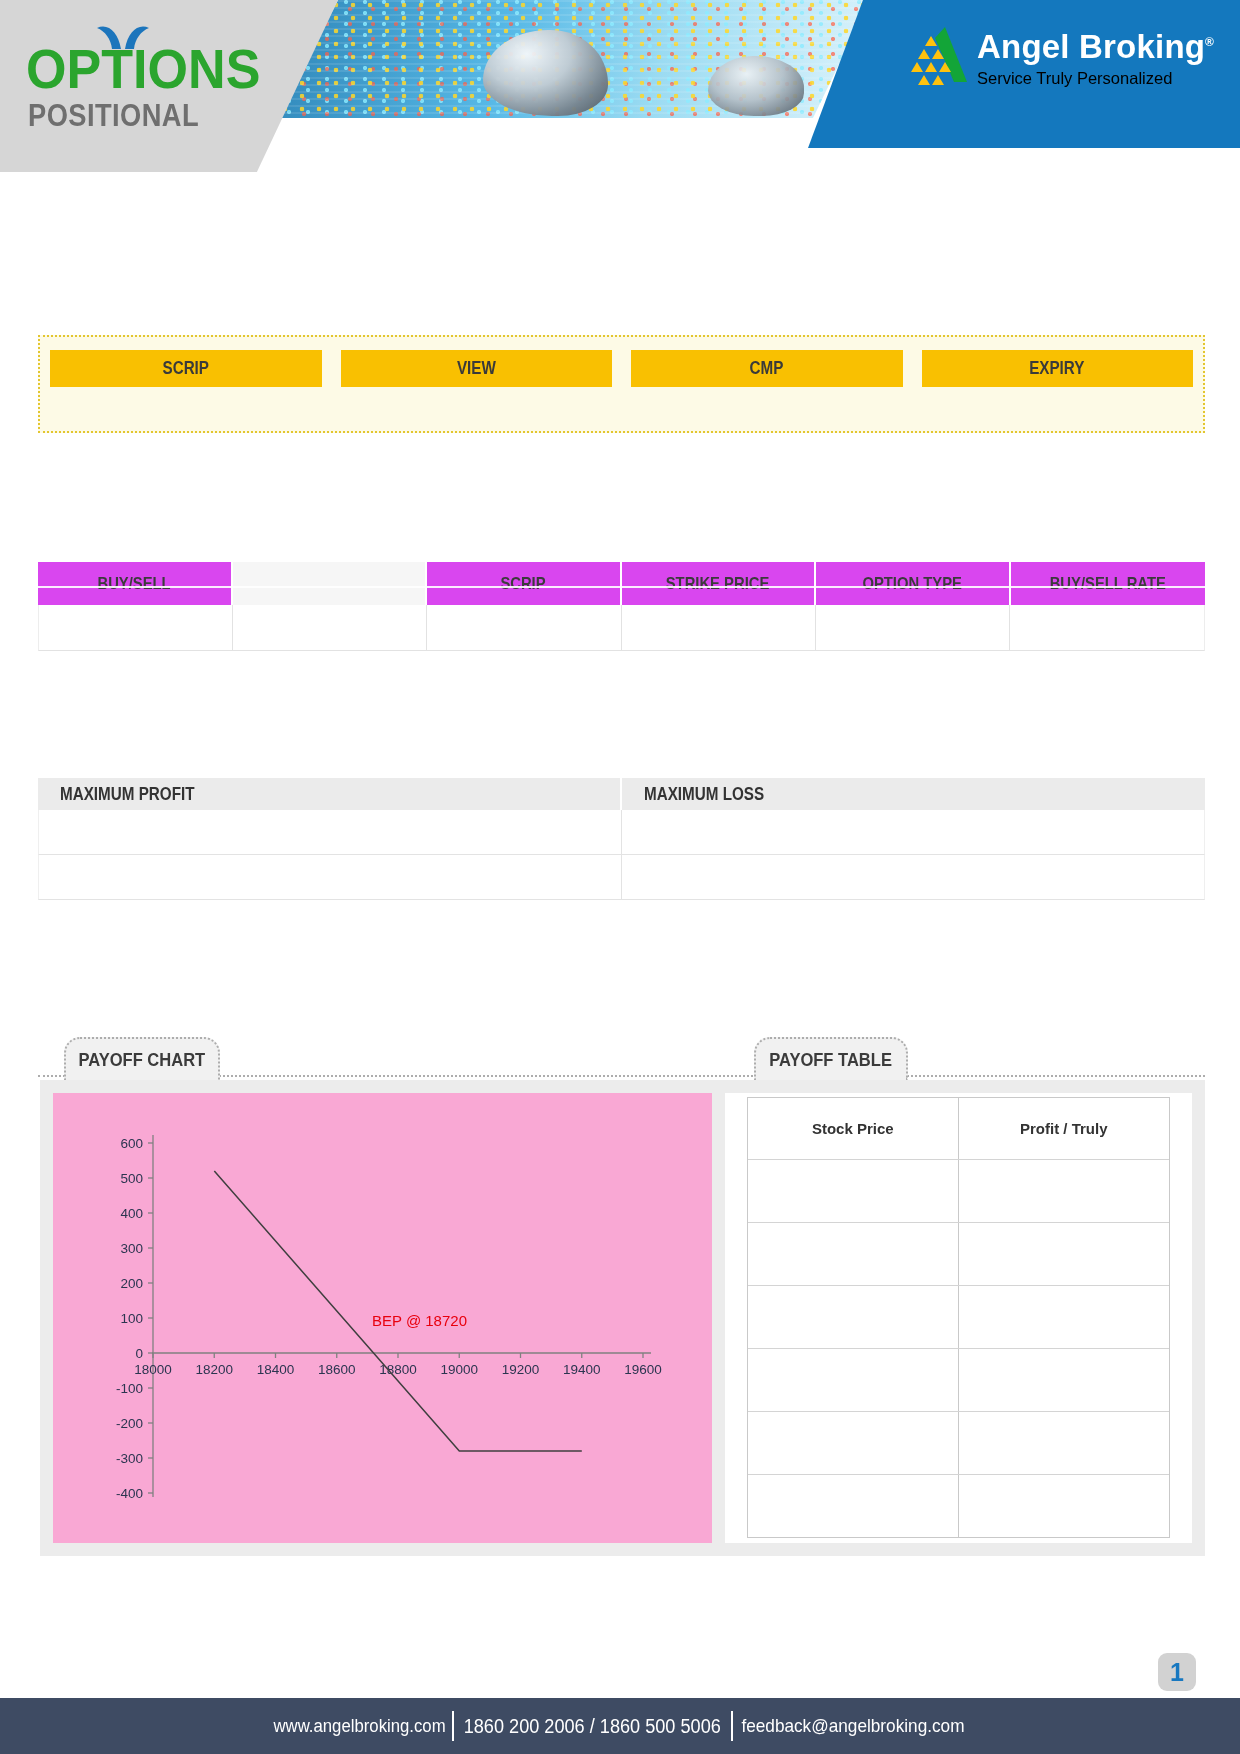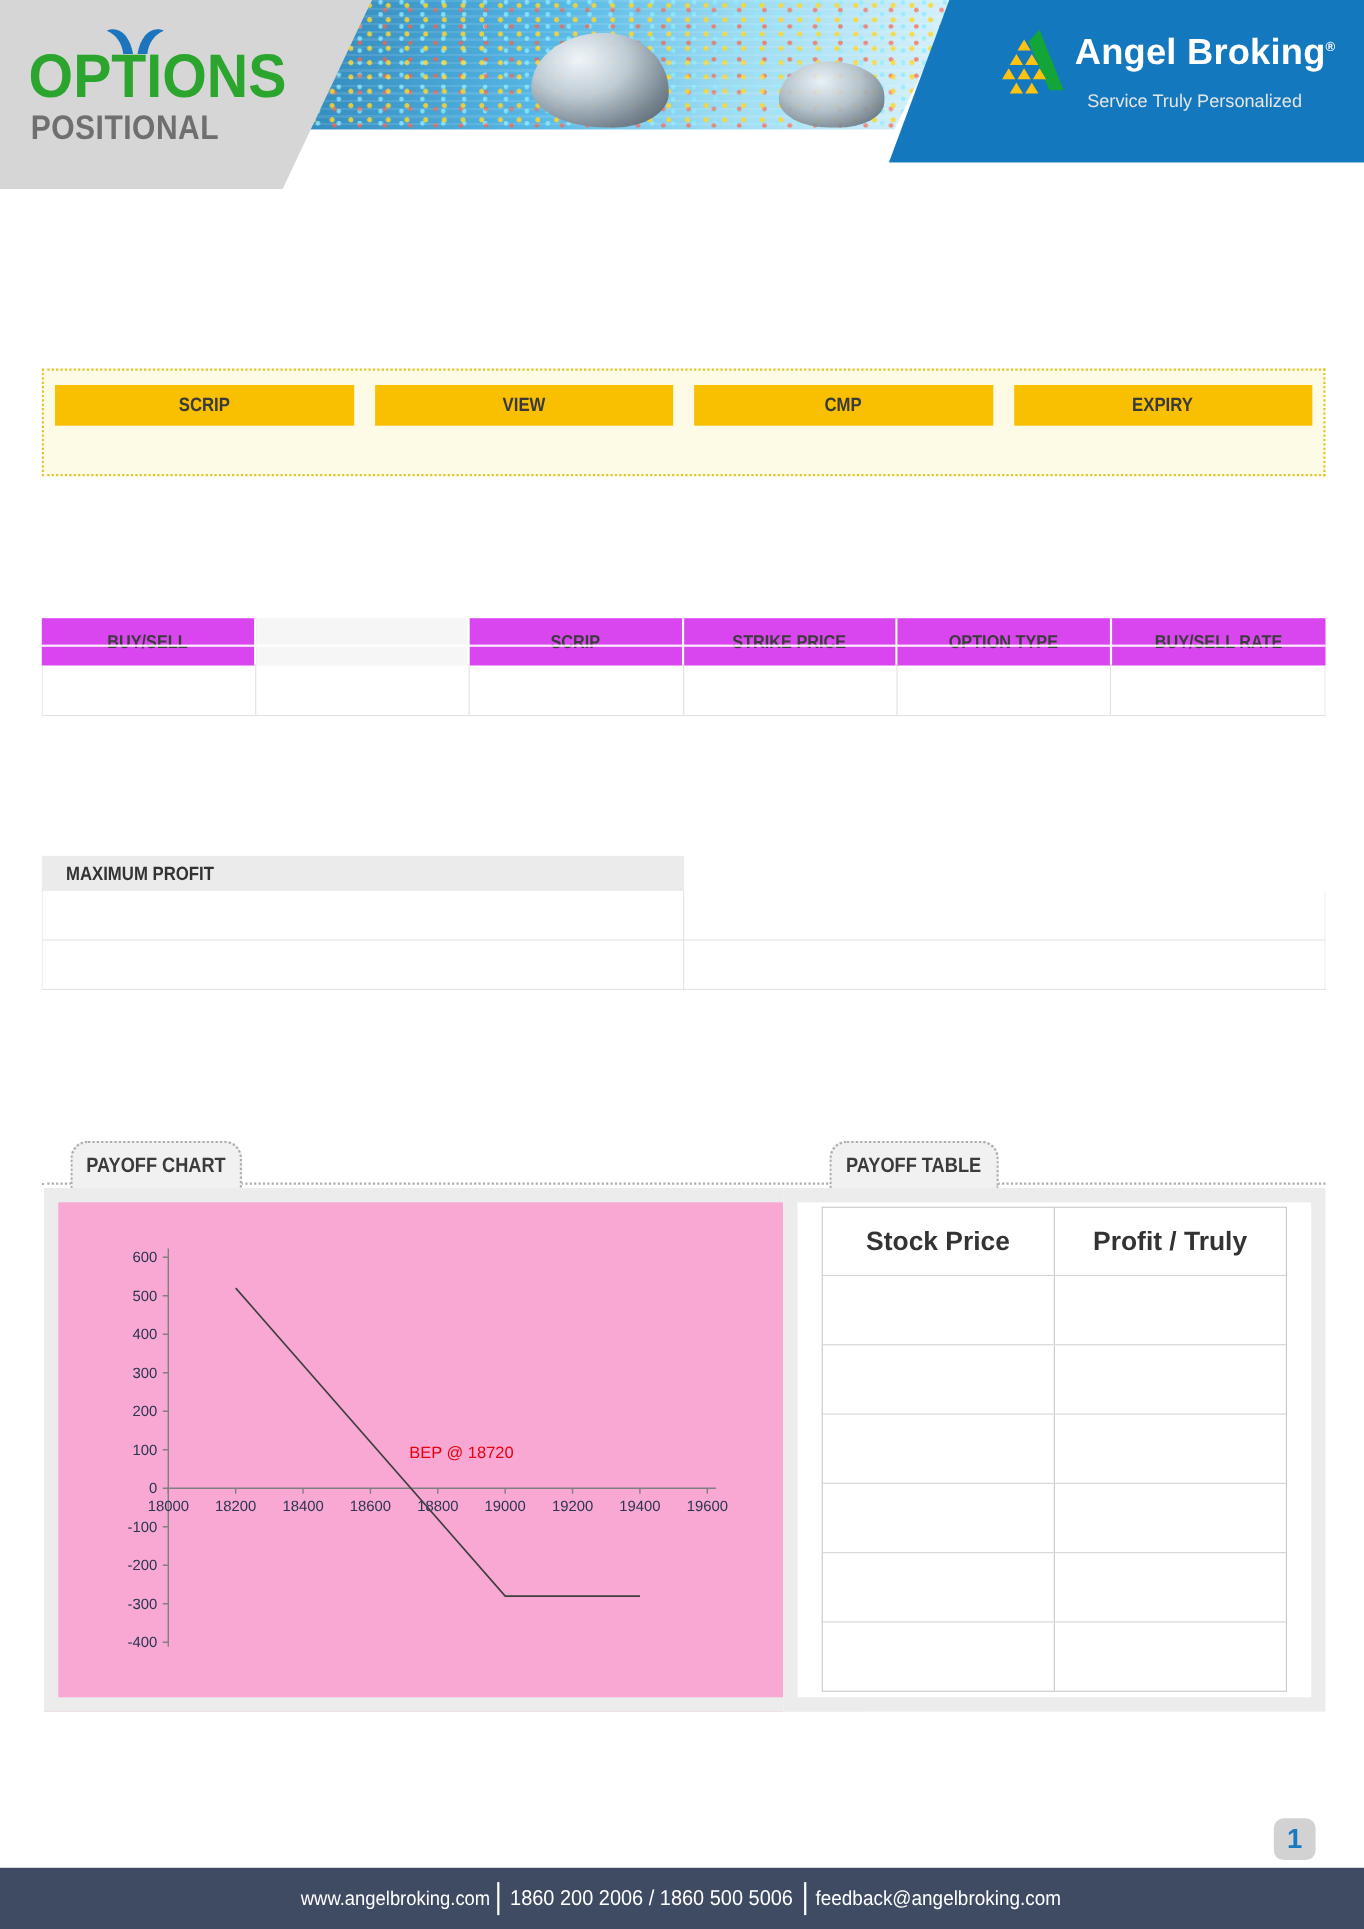--- a/index.html
+++ b/index.html
@@ -22,21 +22,21 @@
     border-radius:52% 46% 40% 55%/58% 62% 36% 42%}
   .metal-bear{position:absolute;left:430px;top:56px;width:96px;height:60px;opacity:.9;
     background:radial-gradient(ellipse at 40% 30%,#eef2f5 0%,#b4bec6 45%,#6b7680 80%,#454d54 100%);
     border-radius:48% 52% 46% 50%/60% 55% 40% 44%}
   .blue-band{position:absolute;left:795px;top:0;width:445px;height:148px;background:#1478BE;
     clip-path:polygon(68px 0,100% 0,100% 100%,13px 100%)}
   .ab-logo{position:absolute;left:116px;top:26px;width:56px;height:60px}
   .ab-text{position:absolute;left:182px;top:28px;width:218px}
   .ab-name{font-size:33px;font-weight:bold;color:#fff;letter-spacing:.2px;white-space:nowrap}
   .ab-reg{font-size:12px;vertical-align:super}
-  .ab-tagline{font-size:16.5px;color:#e5e5e5;text-align:center;margin-top:17px}
+  .ab-tagline{font-size:16.5px;color:#000000;text-align:left;margin-top:3px}
   .brand-block{position:absolute;left:0;top:0;width:338px;height:172px;background:#D6D6D6;
     clip-path:polygon(0 0,100% 0,76% 100%,0 100%)}
   .brand-title{position:absolute;left:26px;top:36px;font-size:56px;font-weight:bold;color:#2BA52E;
     transform:scaleX(.93);transform-origin:left center;white-space:nowrap}
   .brand-subtitle{position:absolute;left:28px;top:98px;font-size:31px;font-weight:bold;color:#6F6F6F;
     letter-spacing:.5px;transform:scaleX(.88);transform-origin:left center;white-space:nowrap}
   .horns{position:absolute;left:96px;top:22px;width:54px;height:28px}
 
   
   .cnd{display:inline-block;transform:scaleX(.87);white-space:nowrap}
@@ -81,21 +81,21 @@
   .chart-tab{left:64px;width:156px}
   .table-tab{left:754px;width:154px}
   .chart-frame{position:absolute;left:40px;top:1080px;width:744px;height:476px;border:13px solid #ECECEC;background:#f9a8d4}
   .ptable-frame{position:absolute;left:712px;top:1080px;width:493px;height:476px;border:13px solid #ECECEC;background:#fff}
   #payoff-chart-svg{position:absolute;left:0;top:0;font-family:"Liberation Sans",sans-serif}
 
   
   .ptable{position:absolute;left:22px;top:4px;width:423px;border:1px solid #C9C9C9}
   .pt-head{display:grid;grid-template-columns:1fr 1fr;height:61px}
   .pt-head .cell{display:flex;align-items:center;justify-content:center;font-weight:bold;
-    font-size:24px;color:#333}
+    font-size:15px;color:#333}
   .pt-head .cell:first-child{border-right:1px solid #C9C9C9}
   .pt-row{display:grid;grid-template-columns:1fr 1fr;height:63px;border-top:1px solid #D4D4D4}
   .pt-row .cell:first-child{border-right:1px solid #C9C9C9}
 
   
   .page-badge{position:absolute;left:1158px;top:1653px;width:38px;height:38px;background:#D2D2D2;
     border-radius:9px;display:flex;align-items:center;justify-content:center;
     font-weight:bold;font-size:25px;color:#1878C0}
   .footer{position:absolute;left:0;top:1698px;width:1240px;height:56px;background:#3E4B63;
     display:flex;align-items:center;justify-content:center;color:#fff}
@@ -185,20 +185,23 @@
       <div class="cell"></div>
       <div class="cell"></div>
       <div class="cell"></div>
     </div>
   </div>
 
   <div class="risk-table">
     <div class="risk-head">
       <div class="cell">
           <span class="cnd-l">MAXIMUM PROFIT</span>
+        </div>
+      <div class="cell">
+          <span class="cnd-l">MAXIMUM LOSS</span>
         </div>
     </div>
     <div class="risk-row">
       <div class="cell"></div>
       <div class="cell"></div>
     </div>
     <div class="risk-row">
       <div class="cell"></div>
       <div class="cell"></div>
     </div>

